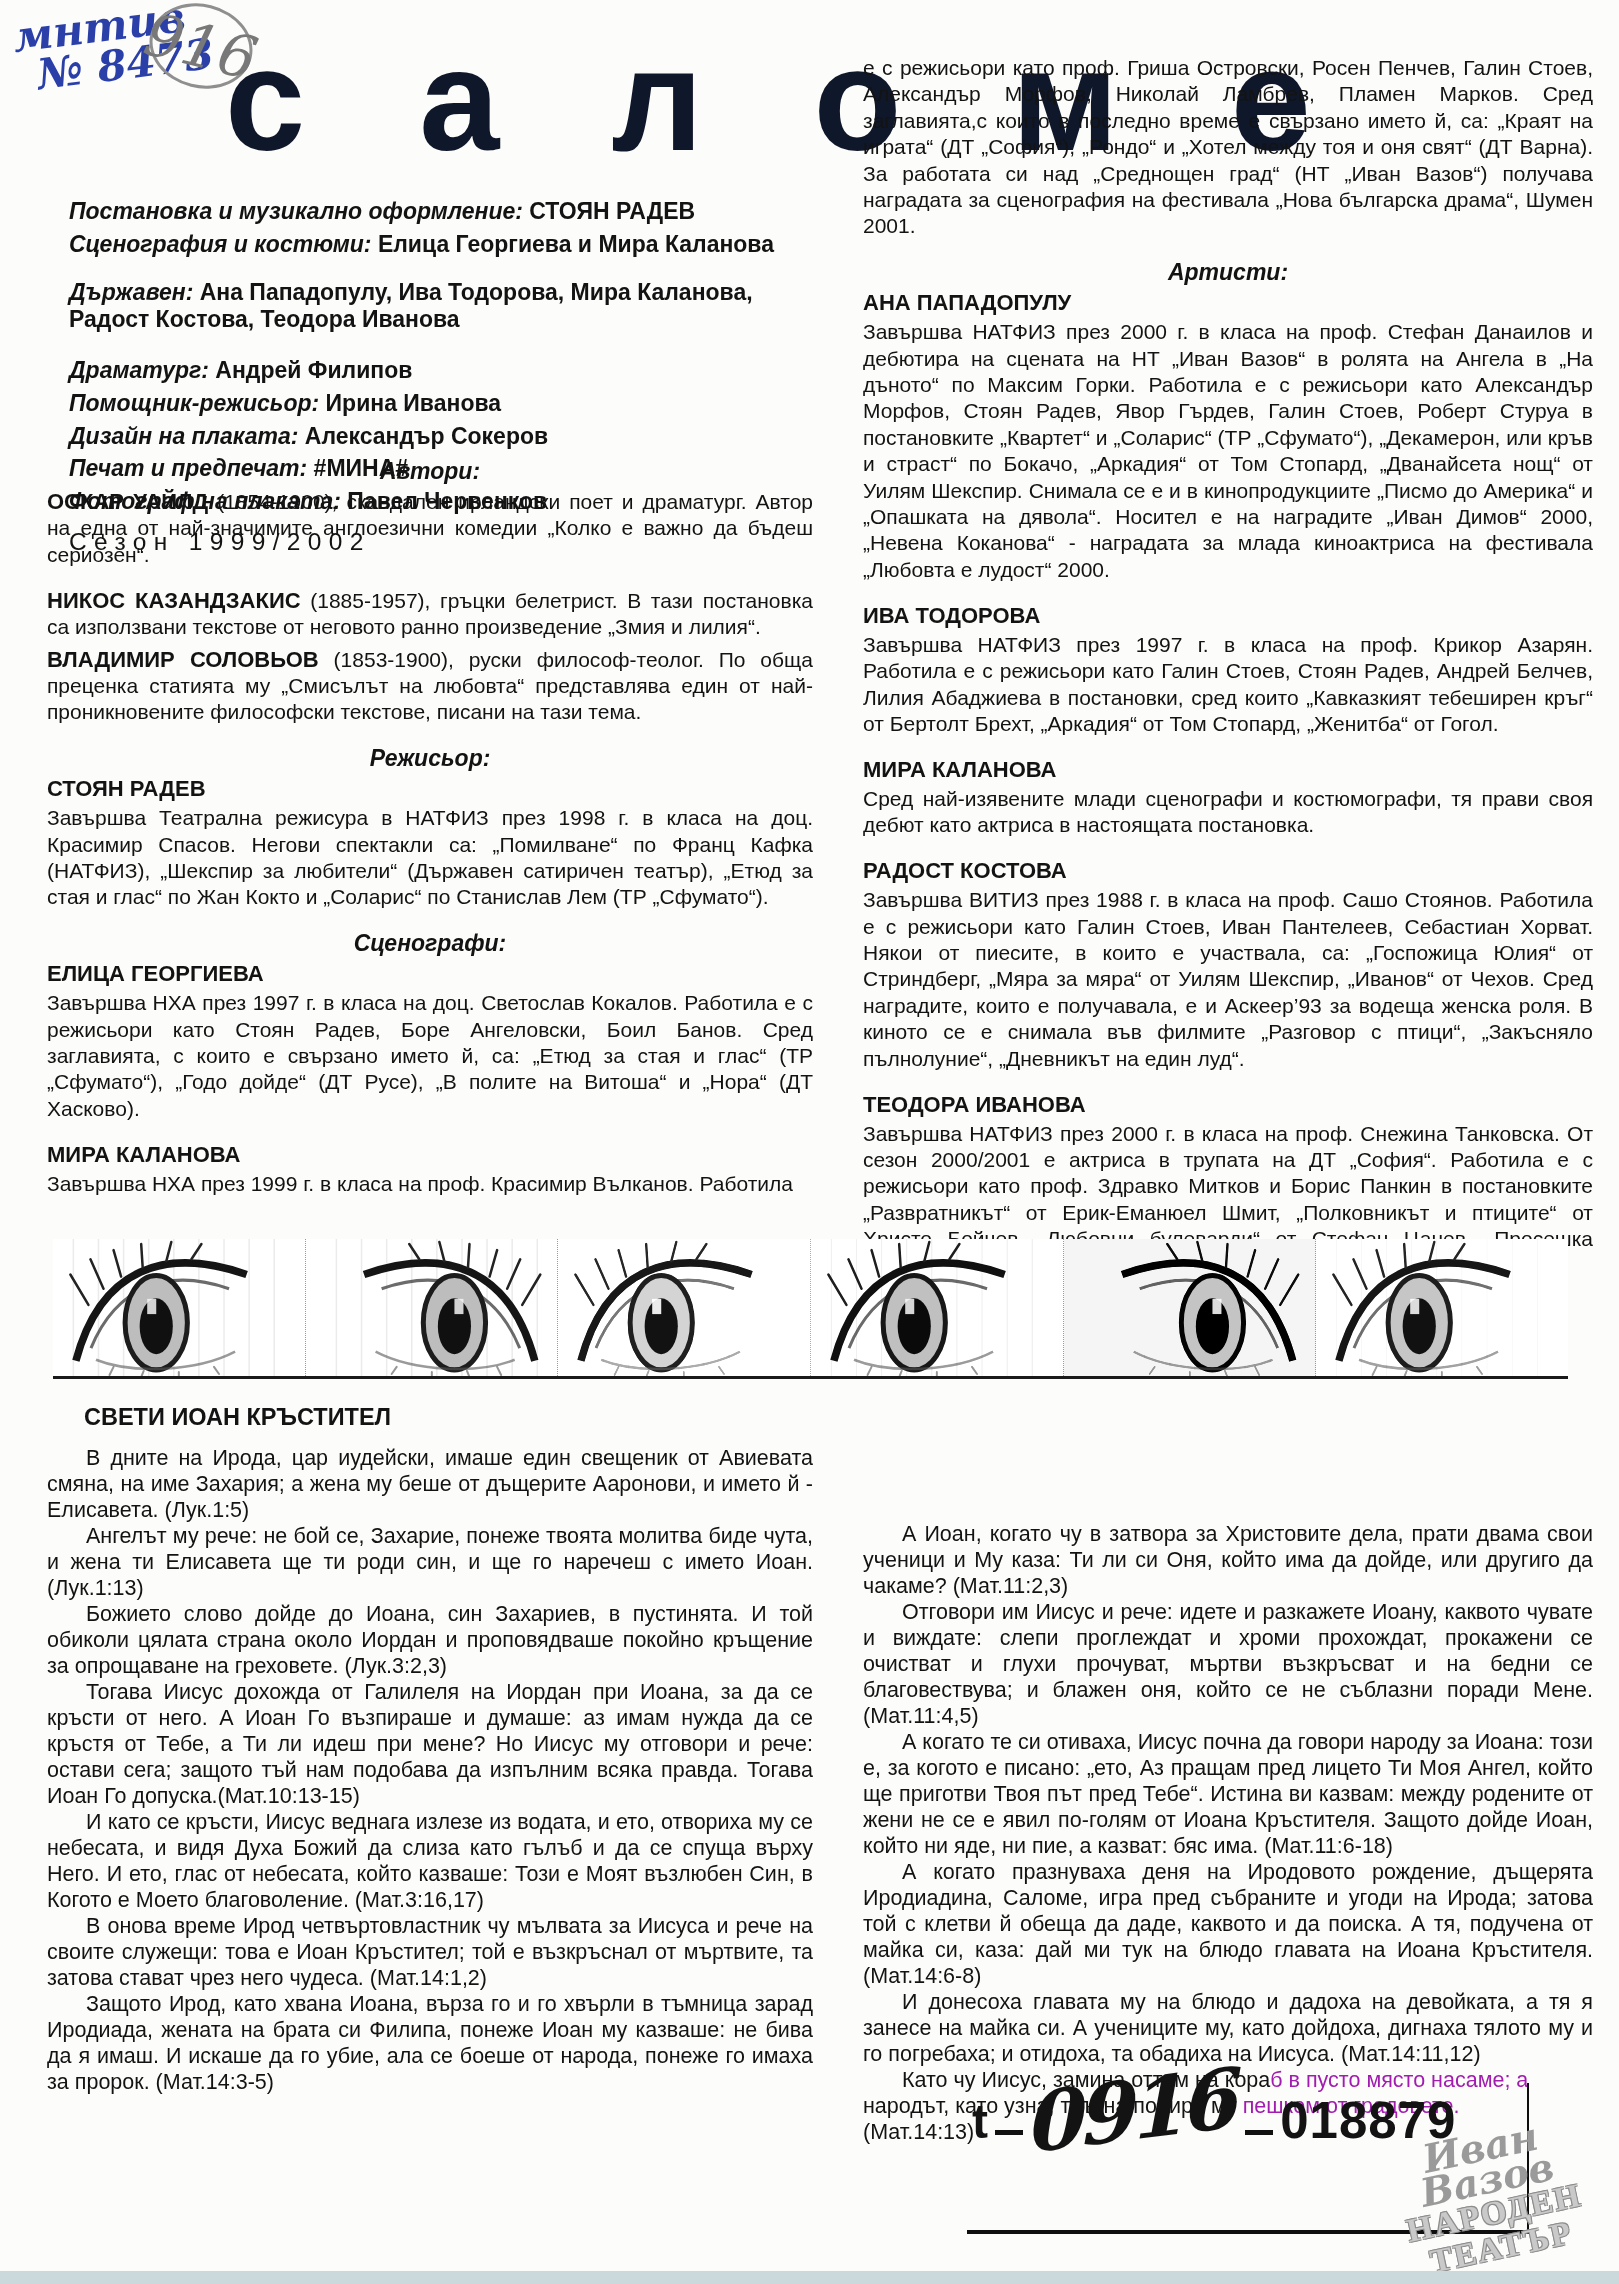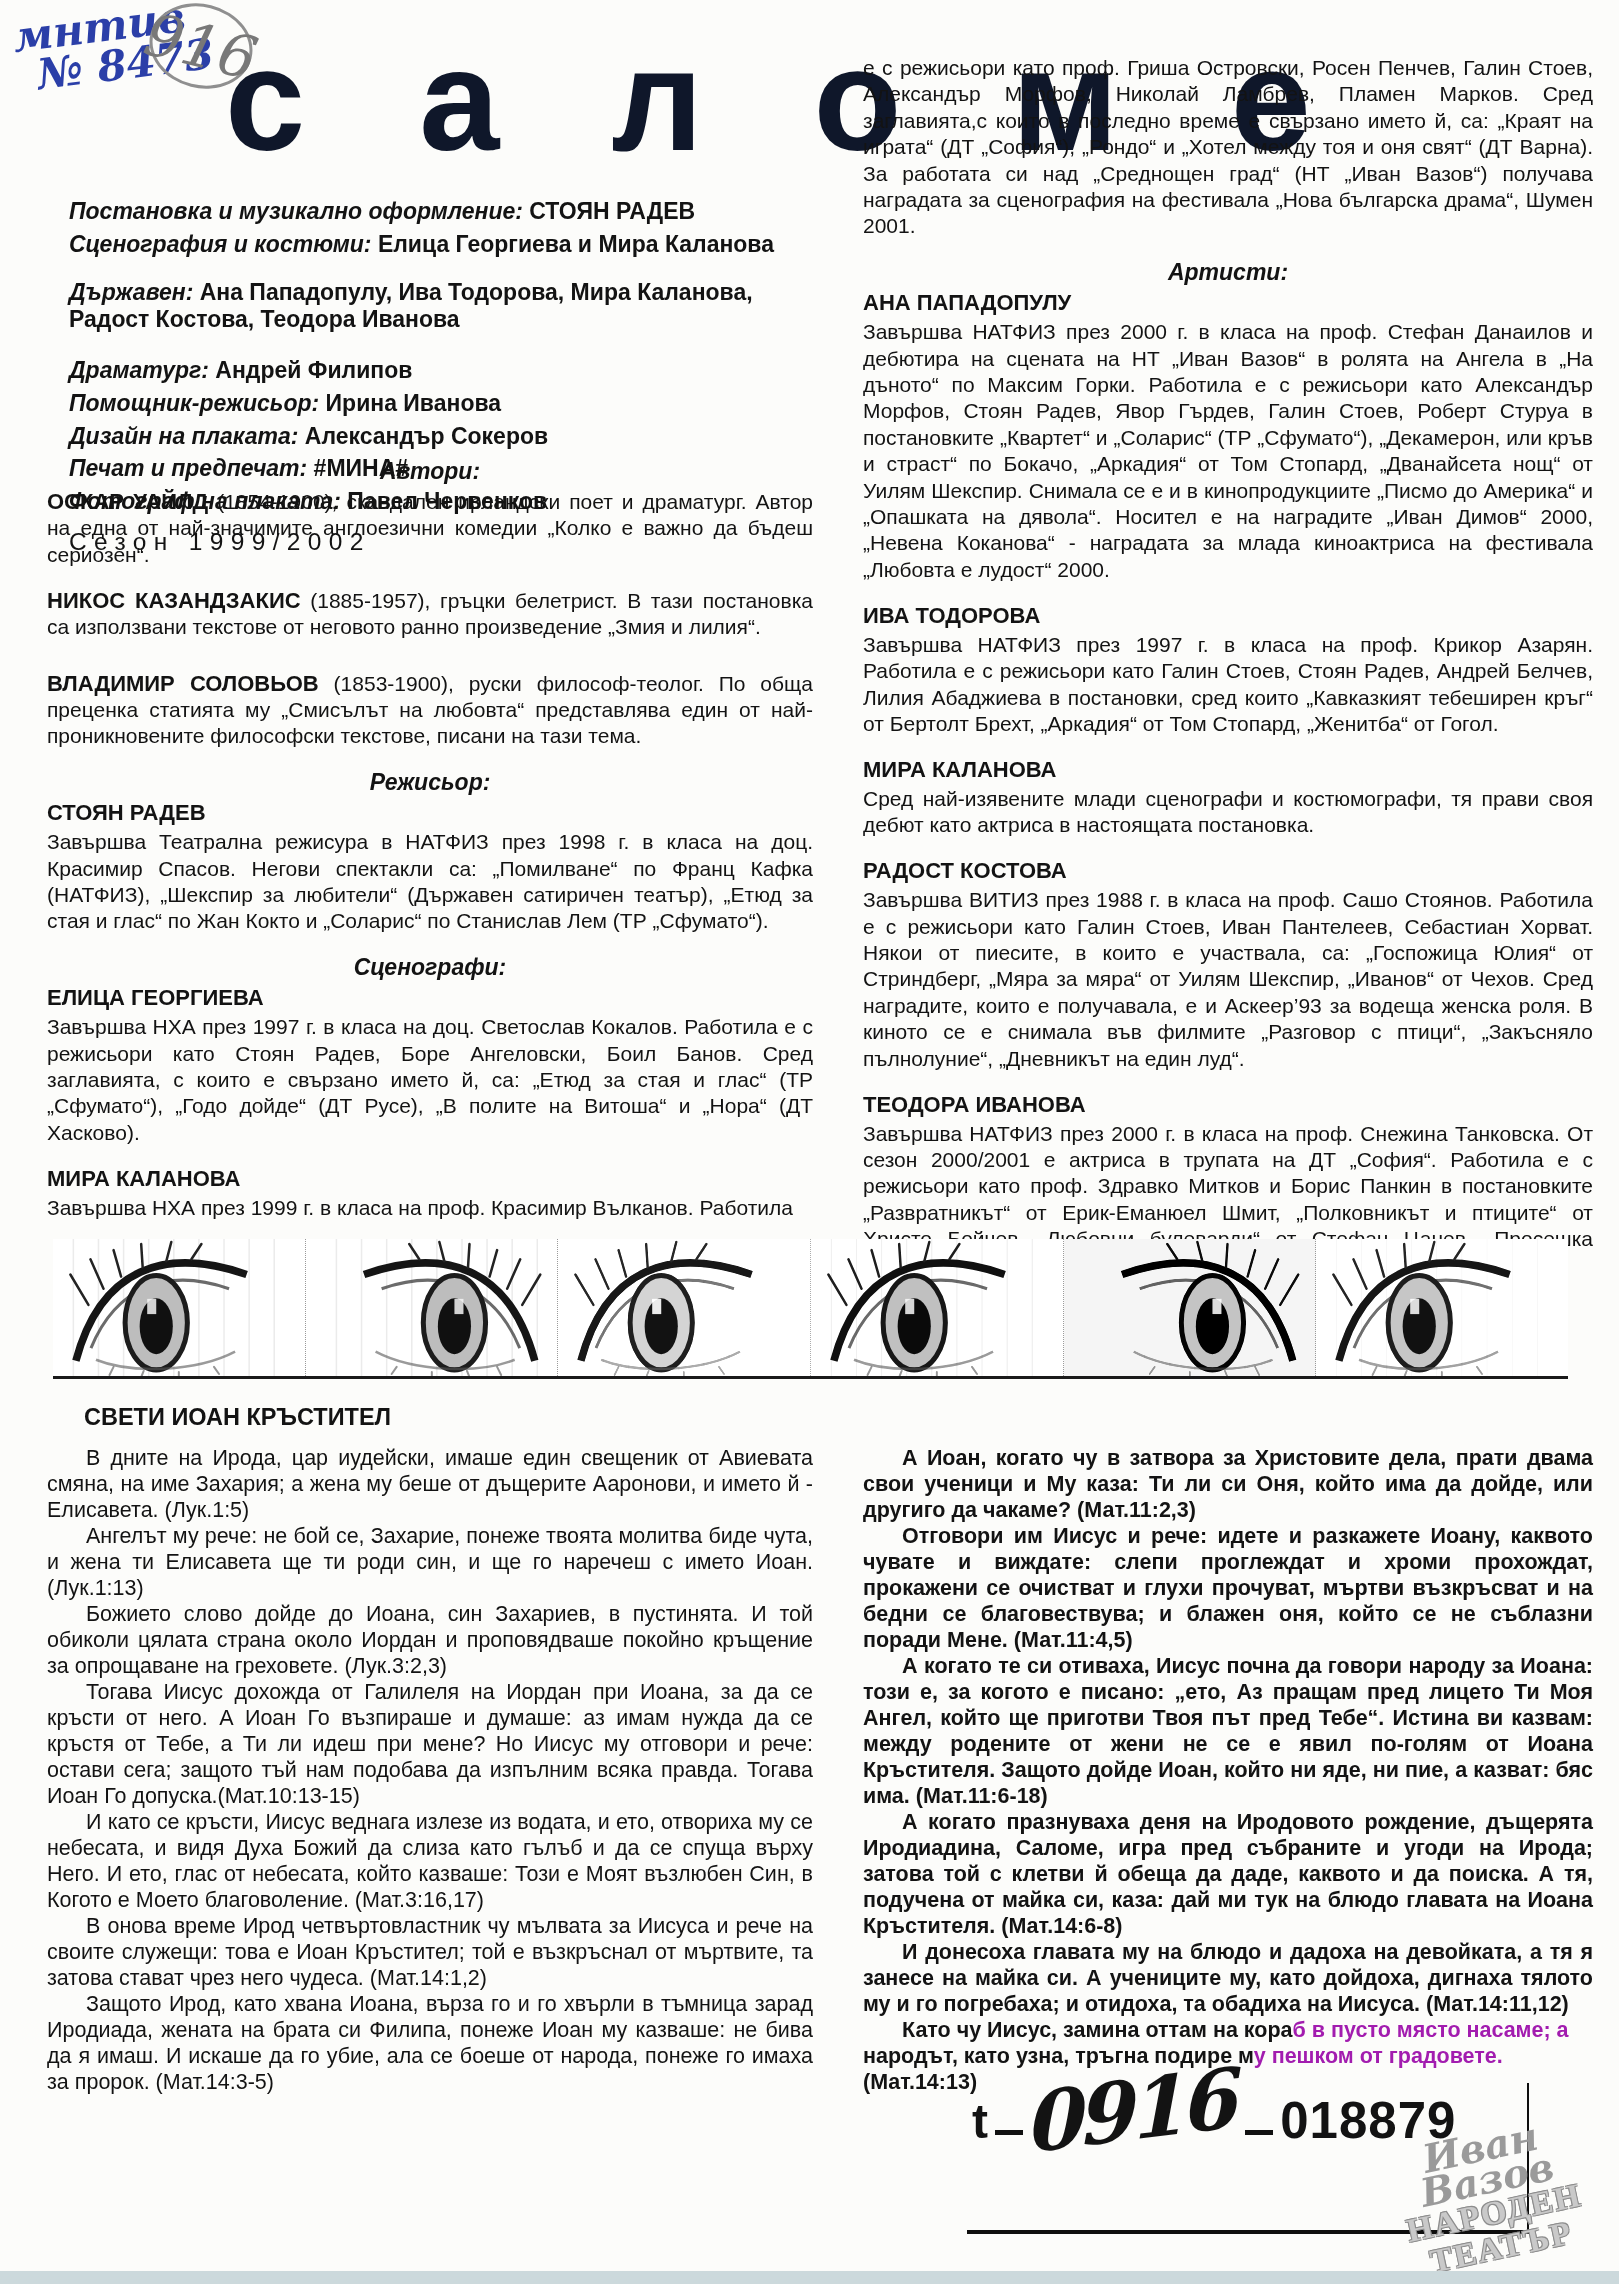--- a/index.html
+++ b/index.html
@@ -46,21 +46,21 @@
   .eye-cell svg{width:100%;height:100%;display:block;}
   .v2 svg,.v5 svg{transform:scaleX(-1);}
   .v3{filter:brightness(1.12);}
   .v4{filter:contrast(1.05);}
   .v5{filter:contrast(1.25) brightness(.96);}
   .v6{filter:brightness(1.05);}
 
   
   .scripture-h{position:absolute;left:84px;top:1404px;margin:0;font-size:23.5px;font-weight:bold;}
   .colC{position:absolute;left:47px;top:1445px;width:766px;}
-  .colD{position:absolute;left:863px;top:1445px;width:730px;font-weight:bold;}
+  .colD{position:absolute;left:863px;top:1521px;width:730px;}
   .verse{font-size:21.5px;line-height:26px;text-align:justify;text-indent:39px;margin:0;}
   .vline-row{font-size:21.5px;line-height:26px;white-space:nowrap;margin:0;}
   .vline-row.ind{text-indent:39px;}
   .faded{color:#a21caf;}
 
   
   .stamp{position:absolute;left:972px;top:2080px;display:flex;align-items:flex-end;gap:6.9px;}
   .stamp-t{font-size:48px;font-weight:bold;line-height:.8;}
   .us{width:28px;height:4.9px;background:#111;margin-bottom:6.9px;}
   .stamp-hand{font-family:"DejaVu Serif",serif;font-style:italic;font-weight:bold;
@@ -116,21 +116,21 @@
     <div class="credit">
       <span class="cl">Фотограф на плаката: </span><span class="cv">Павел Червенков</span>
     </div>
     <div class="season">Сезон 1999/2002</div>
   </div>
 
   <div class="colA">
     <div class="section-h first">Автори:</div>
     <p class="bio"><b>ОСКАР УАЙЛД</b> <span>(1854-1900), скандален ирландски поет и драматург. Автор на една от най-значимите англоезични комедии „Колко е важно да бъдеш сериозен“.</span></p>
     <p class="bio" style="margin-top:19.6px"><b>НИКОС КАЗАНДЗАКИС</b> <span>(1885-1957), гръцки белетрист. В тази постановка са използвани текстове от неговото ранно произведение „Змия и лилия“.</span></p>
-    <p class="bio" style="margin-top:30px"><b>ВЛАДИМИР СОЛОВЬОВ</b> <span>(1853-1900), руски философ-теолог. По обща преценка статията му „Смисълът на любовта“ представлява един от най-проникновените философски текстове, писани на тази тема.</span></p>
+    <p class="bio" style="margin-top:6px"><b>ВЛАДИМИР СОЛОВЬОВ</b> <span>(1853-1900), руски философ-теолог. По обща преценка статията му „Смисълът на любовта“ представлява един от най-проникновените философски текстове, писани на тази тема.</span></p>
     <div class="section-h">Режисьор:</div>
     <div class="pname" style="margin-top:0">СТОЯН РАДЕВ</div>
     <p class="bio">Завършва Театрална режисура в НАТФИЗ през 1998 г. в класа на доц. Красимир Спасов. Негови спектакли са: „Помилване“ по Франц Кафка (НАТФИЗ), „Шекспир за любители“ (Държавен сатиричен театър), „Етюд за стая и глас“ по Жан Кокто и „Соларис“ по Станислав Лем (ТР „Сфумато“).</p>
     <div class="section-h">Сценографи:</div>
     <div class="pname" style="margin-top:0">ЕЛИЦА ГЕОРГИЕВА</div>
     <p class="bio">Завършва НХА през 1997 г. в класа на доц. Светослав Кокалов. Работила е с режисьори като Стоян Радев, Боре Ангеловски, Боил Банов. Сред заглавията, с които е свързано името й, са: „Етюд за стая и глас“ (ТР „Сфумато“), „Годо дойде“ (ДТ Русе), „В полите на Витоша“ и „Нора“ (ДТ Хасково).</p>
     <div class="pname">МИРА КАЛАНОВА</div>
     <p class="bio">Завършва НХА през 1999 г. в класа на проф. Красимир Вълканов. Работила</p>
   </div>
 

